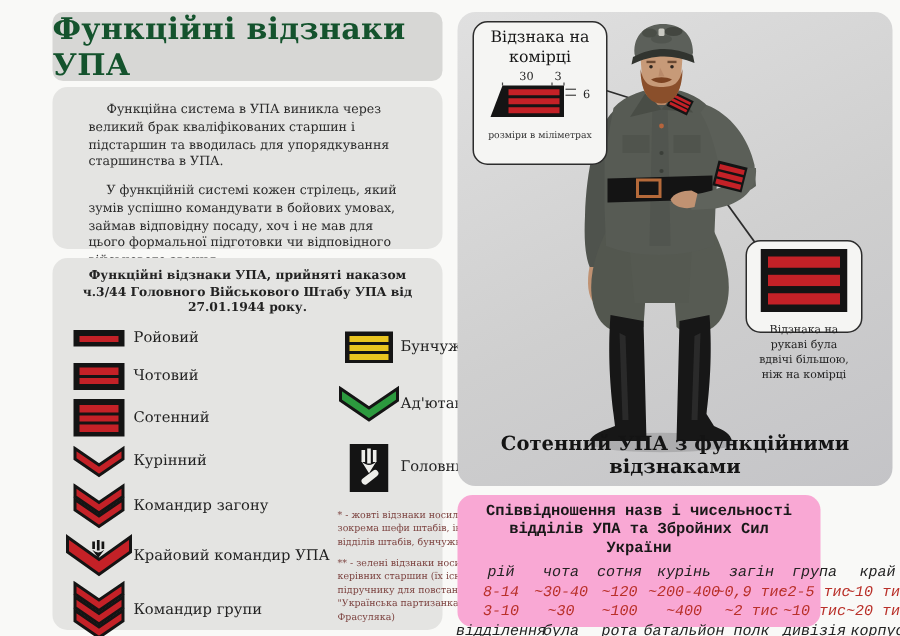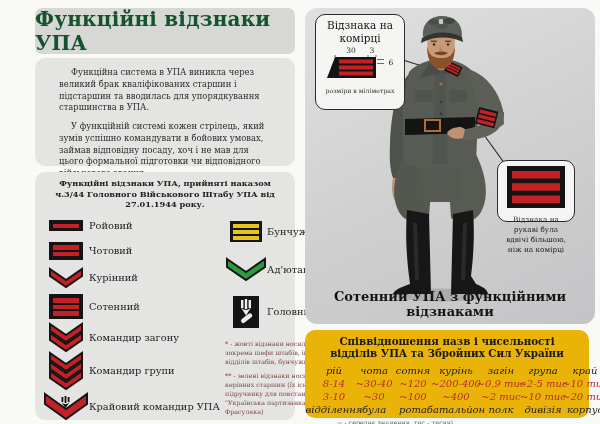--- a/index.html
+++ b/index.html
@@ -66,23 +66,23 @@
   .callout-collar .csmall{font-size:6.2px;color:#333;margin-top:1px;}
   .callout-sleeve{left:192px;top:152px;width:78px;height:62px;padding:5px 4px;}
   .callout-sleeve .ctext{font-size:7.3px;line-height:1.35;color:#222;margin-top:3px;}
   .fig-caption{
     position:absolute;left:0;bottom:5px;width:100%;text-align:center;
     font-size:13px;font-weight:bold;color:#141414;
   }
   svg text{font-family:"DejaVu Serif","Liberation Serif",serif;}
   
   .table-box{
-    left:305px;top:330px;width:284px;height:88px;
-    background:#eab308;border-radius:10px;
-    padding:5px 8px;box-sizing:border-box;
+    left:305px;top:330px;width:242px;height:88px;
+    background:#f9a8d4;border-radius:10px;
+    padding:5px 8px;box-sizing:border-box;font-family:Liberation Mono, monospace;
   }
   .table-title{
     font-size:10.3px;font-weight:bold;text-align:center;line-height:1.2;
     margin:0 10px 4px;color:#181818;
   }
   .trow{display:grid;grid-template-columns:38px 42px 36px 50px 40px 44px 40px;
     justify-items:center;padding-left:2px;height:13px;align-items:center;}
   .trow span{font-size:10px;white-space:nowrap;}
   .t-names span{font-style:italic;color:#222;}
   .t-red span{color:#b93029;font-style:italic;text-align:center;}
@@ -116,74 +116,74 @@
       <div class="lrow" style="height:26px">
         <span class="icon-cell">
             <span class="patch p2">
               <i></i>
               <i></i>
             </span>
           </span>
         <span class="llabel">Чотовий</span>
       </div>
 
-      <div class="lrow" style="height:28px">
-        <span class="icon-cell">
-          <svg width="36" height="22" viewBox="0 0 36 22">
-            <polygon points="2,2 18,13 34,2 34,9 18,20 2,9" fill="#c42127" stroke="#141414" stroke-width="2"></polygon>
-          </svg>
-        </span>
-        <span class="llabel">Курінний</span>
-      </div>
-
       <div class="lrow" style="height:30px">
         <span class="icon-cell">
             <span class="patch p3">
               <i></i>
               <i></i>
               <i></i>
             </span>
           </span>
         <span class="llabel">Сотенний</span>
       </div>
 
+      <div class="lrow" style="height:28px">
+        <span class="icon-cell">
+          <svg width="36" height="22" viewBox="0 0 36 22">
+            <polygon points="2,2 18,13 34,2 34,9 18,20 2,9" fill="#c42127" stroke="#141414" stroke-width="2"></polygon>
+          </svg>
+        </span>
+        <span class="llabel">Курінний</span>
+      </div>
+
       <div class="lrow" style="height:31px">
         <span class="icon-cell">
           <svg width="36" height="31" viewBox="0 0 36 31">
             <polygon points="2,2 18,13 34,2 34,9 18,20 2,9" fill="#c42127" stroke="#141414" stroke-width="2"></polygon>
             <polygon points="2,11 18,22 34,11 34,18 18,29 2,18" fill="#c42127" stroke="#141414" stroke-width="2"></polygon>
           </svg>
         </span>
         <span class="llabel">Командир загону</span>
-      </div>
-
-      <div class="lrow" style="height:36px">
-        <span class="icon-cell">
-          <svg width="36" height="40" viewBox="0 0 36 40">
-            <polygon points="2,2 18,13 34,2 34,9 18,20 2,9" fill="#c42127" stroke="#141414" stroke-width="2"></polygon>
-            <polygon points="2,11 18,22 34,11 34,18 18,29 2,18" fill="#c42127" stroke="#141414" stroke-width="2"></polygon>
-            <polygon points="2,20 18,31 34,20 34,27 18,38 2,27" fill="#c42127" stroke="#141414" stroke-width="2"></polygon>
-          </svg>
-        </span>
-        <span class="llabel">Командир групи</span>
       </div>
 
       <div class="lrow" style="height:36px">
         <span class="icon-cell">
           <svg width="46" height="30" viewBox="0 0 46 30">
             <polygon points="2,2 23,17 44,2 44,12 23,27 2,12" fill="#c42127" stroke="#141414" stroke-width="2"></polygon>
             <g fill="#141414" transform="translate(18.5,4)">
               <rect x="0" y="1" width="1.8" height="5"></rect>
               <rect x="3.1" y="0" width="1.8" height="7"></rect>
               <rect x="6.2" y="1" width="1.8" height="5"></rect>
               <path d="M0,6.5 Q4,10 8,6.5 L4,12 Z"></path>
             </g>
           </svg>
         </span>
         <span class="llabel">Крайовий командир УПА</span>
+      </div>
+
+      <div class="lrow" style="height:36px">
+        <span class="icon-cell">
+          <svg width="36" height="40" viewBox="0 0 36 40">
+            <polygon points="2,2 18,13 34,2 34,9 18,20 2,9" fill="#c42127" stroke="#141414" stroke-width="2"></polygon>
+            <polygon points="2,11 18,22 34,11 34,18 18,29 2,18" fill="#c42127" stroke="#141414" stroke-width="2"></polygon>
+            <polygon points="2,20 18,31 34,20 34,27 18,38 2,27" fill="#c42127" stroke="#141414" stroke-width="2"></polygon>
+          </svg>
+        </span>
+        <span class="llabel">Командир групи</span>
       </div>
 
     </div>
     <div class="lcol-right">
 
       <div class="lrow" style="height:36px">
         <span class="icon-cell" style="width:42px">
             <span class="patch p3 py">
               <i></i>
               <i></i>

